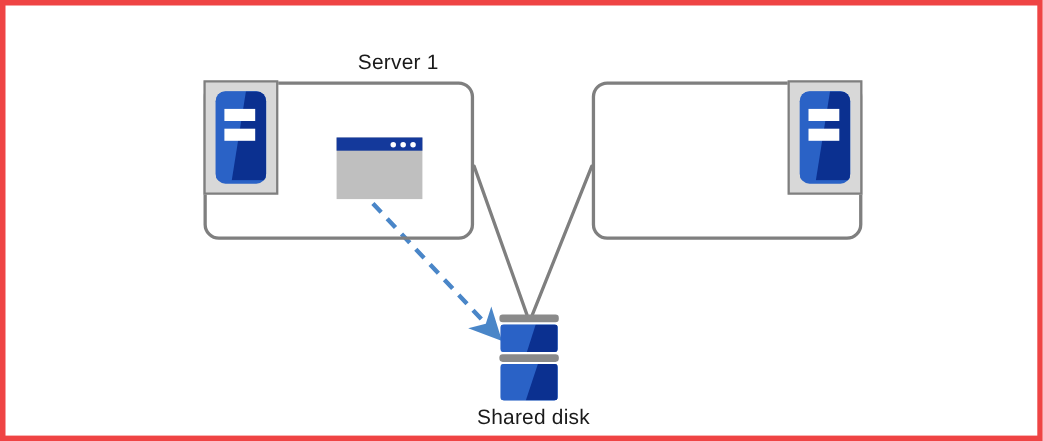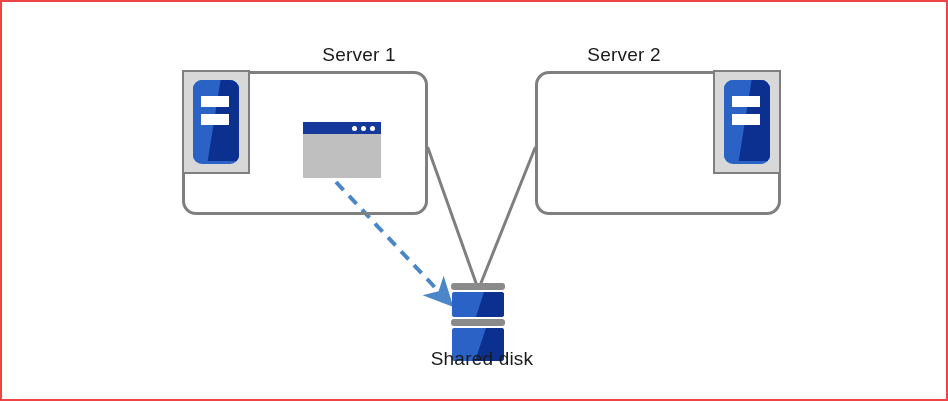--- a/index.html
+++ b/index.html
@@ -8,21 +8,21 @@
     background: #ffffff;
   }
   body {
     font-family: "Liberation Sans", sans-serif;
   }
   #canvas {
     position: relative;
     width: 948px;
     height: 401px;
     background: #ffffff;
-    border: 2px solid #ef4444;
+    border: 5px solid #ef4444;
     box-sizing: border-box;
     overflow: hidden;
   }
   .svg-layer {
     position: absolute;
     left: 0;
     top: 0;
     width: 948px;
     height: 401px;
   }
@@ -30,21 +30,21 @@
     position: absolute;
     font-size: 19px;
     color: #1a1a1a;
     white-space: nowrap;
     text-align: center;
     letter-spacing: 0.2px;
   }
   #server1-label { left: 237px; top: 42px; width: 240px; }
   #server2-label { left: 502px; top: 42px; width: 240px; }
   #appA-label    { left: 262px; top: 90px; width: 160px; }
-  #disk-label    { left: 400px; top: 346px; width: 160px; }
+  #disk-label    { left: 400px; top: 364px; width: 160px; }
 
   .server-box {
     position: absolute;
     border: 3px solid #7f7f7f;
     border-radius: 14px;
     background: transparent;
     box-sizing: border-box;
   }
   #server1-box { left: 180px; top: 69px; width: 246px; height: 144px; }
   #server2-box { left: 533px; top: 69px; width: 246px; height: 144px; }
@@ -186,21 +186,20 @@
 
   <div id="app-window">
     <div class="titlebar">
       <span class="dot dot1"></span>
       <span class="dot dot2"></span>
       <span class="dot dot3"></span>
     </div>
   </div>
 
   <div class="server-box" id="server2-box"></div>
-  <div class="node-label" id="server2-label">Server 2</div>
   <div class="srv-icon" id="server2-icon">
     <div class="chassis">
       <svg class="shade" viewBox="0 0 50 88" preserveAspectRatio="none">
         <rect x="0" y="0" width="50" height="88" fill="#2a62c6"></rect>
         <path d="M30,0 L50,0 L50,88 L16,88 Z" fill="#0b3090"></path>
       </svg>
       <div class="bar bar1"></div>
       <div class="bar bar2"></div>
     </div>
   </div>

